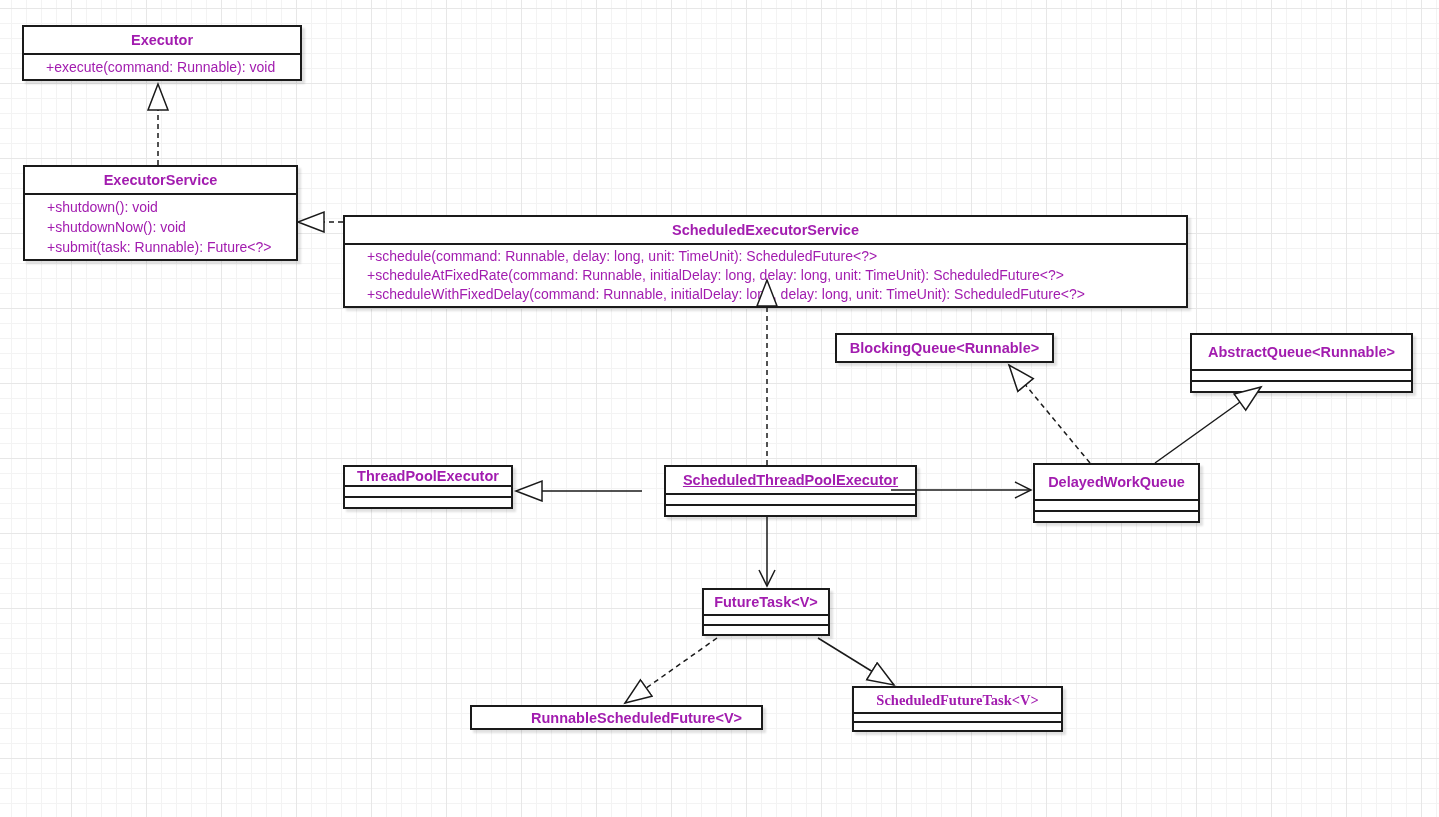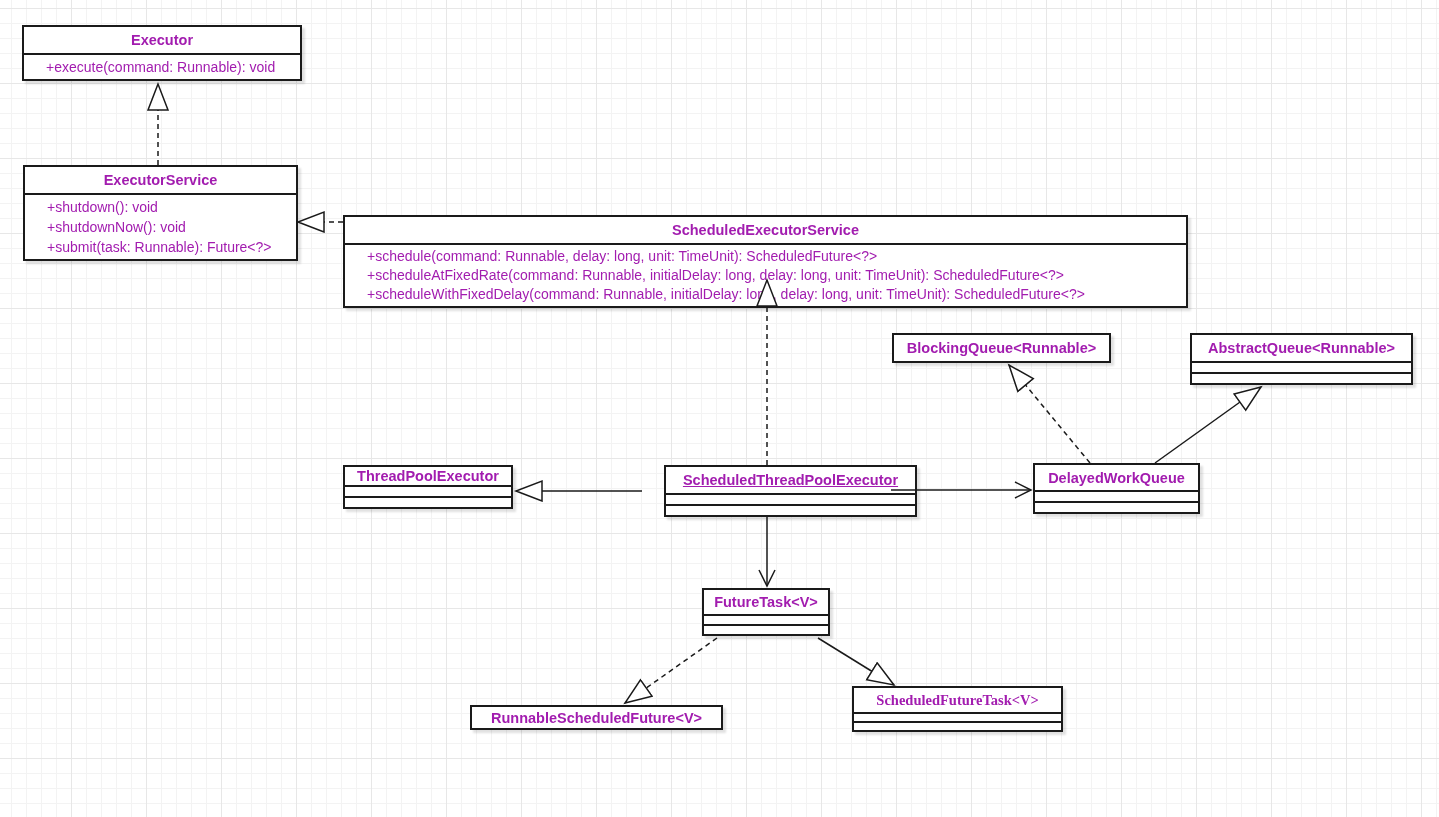--- a/index.html
+++ b/index.html
@@ -78,42 +78,42 @@
     <div class="uml-empty" style="height:9px"></div>
   </div>
 
   <div class="uml-class" style="left:664px;top:465px;width:249px;text-decoration:underline;">
     <div class="uml-title" style="height:26px">ScheduledThreadPoolExecutor</div>
     <div class="uml-empty" style="height:9px"></div>
     <div class="uml-empty" style="height:9px"></div>
   </div>
 
   <div class="uml-class" style="left:1033px;top:463px;width:163px;">
-    <div class="uml-title" style="height:25px">DelayedWorkQueue</div>
+    <div class="uml-title" style="height:34px">DelayedWorkQueue</div>
     <div class="uml-empty" style="height:9px"></div>
     <div class="uml-empty" style="height:9px"></div>
   </div>
 
-  <div class="uml-class" style="left:892px;top:333px;width:215px;text-align:right;">
+  <div class="uml-class" style="left:835px;top:333px;width:215px;text-align:right;">
     <div class="uml-title" style="height:26px">BlockingQueue&lt;Runnable&gt;</div>
   </div>
 
   <div class="uml-class" style="left:1190px;top:333px;width:219px;">
-    <div class="uml-title" style="height:26px">AbstractQueue&lt;Runnable&gt;</div>
+    <div class="uml-title" style="height:34px">AbstractQueue&lt;Runnable&gt;</div>
     <div class="uml-empty" style="height:9px"></div>
     <div class="uml-empty" style="height:9px"></div>
   </div>
 
   <div class="uml-class" style="left:702px;top:588px;width:124px;">
     <div class="uml-title" style="height:24px">FutureTask&lt;V&gt;</div>
     <div class="uml-empty" style="height:8px"></div>
     <div class="uml-empty" style="height:8px"></div>
   </div>
 
-  <div class="uml-class" style="left:470px;top:705px;width:249px;">
+  <div class="uml-class" style="left:470px;top:705px;width:249px;padding-left:40px;">
     <div class="uml-title" style="height:21px">RunnableScheduledFuture&lt;V&gt;</div>
   </div>
 
   <div class="uml-class" style="left:852px;top:686px;width:207px;font-family:Liberation Serif, serif;">
     <div class="uml-title" style="height:24px">ScheduledFutureTask&lt;V&gt;</div>
     <div class="uml-empty" style="height:7px"></div>
     <div class="uml-empty" style="height:7px"></div>
   </div>
 
   <svg class="edges" width="1439" height="817" viewBox="0 0 1439 817">

